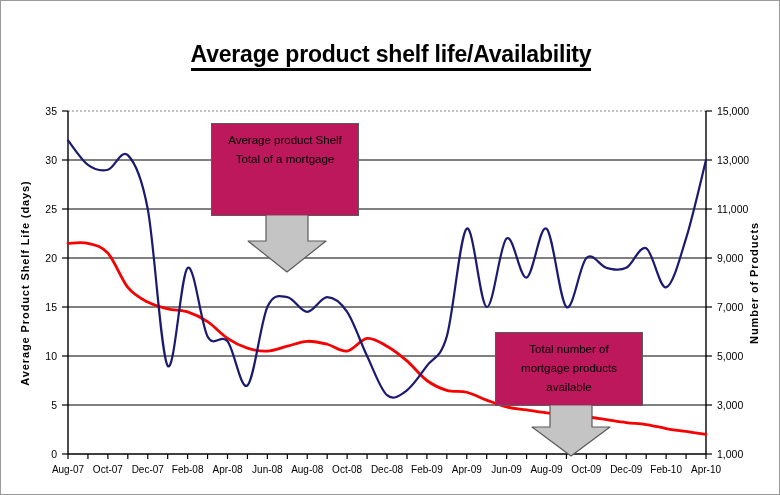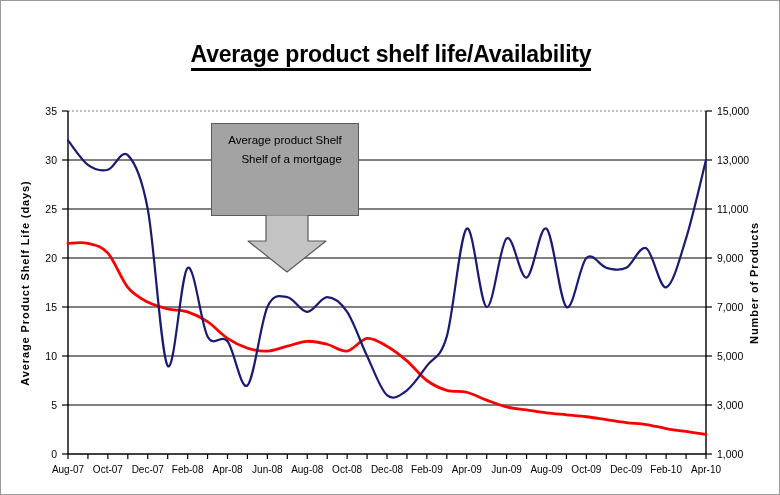--- a/index.html
+++ b/index.html
@@ -60,27 +60,27 @@
   .xtick-label {
     font-family: "Liberation Sans", sans-serif;
     font-size: 10px;
     fill: #000000;
   }
   .callout {
     position: absolute;
   }
   .callout-box {
     position: absolute;
-    background: #a3a3a3;
+    background: #be185d;
     border: 1px solid #5a5a5a;
     box-sizing: border-box;
     display: flex;
     align-items: flex-start;
     justify-content: center;
-    text-align: right;
+    text-align: center;
   }
   .callout-text {
     font-family: "Liberation Sans", sans-serif;
     font-size: 11.5px;
     line-height: 19px;
     color: #000000;
     padding: 7px 8px 0 8px;
   }
   .callout-arrow {
     position: absolute;
@@ -219,22 +219,34 @@
 
       <path id="series-products" fill="none" stroke="#f70000" stroke-width="2.8" stroke-linejoin="round" stroke-linecap="round" d="M67.00,242.30 C70.32,242.30 80.29,240.67 86.94,242.30 C93.58,243.93 100.23,244.75 106.88,252.10 C113.52,259.45 120.17,278.23 126.81,286.40 C133.46,294.57 140.10,297.51 146.75,301.10 C153.40,304.69 160.04,306.33 166.69,307.96 C173.33,309.59 179.98,308.78 186.63,310.90 C193.27,313.02 199.92,316.29 206.56,320.70 C213.21,325.11 219.85,332.95 226.50,337.36 C233.15,341.77 239.79,345.04 246.44,347.16 C253.08,349.28 259.73,350.43 266.38,350.10 C273.02,349.77 279.67,346.83 286.31,345.20 C292.96,343.57 299.60,340.63 306.25,340.30 C312.90,339.97 319.54,341.61 326.19,343.24 C332.83,344.87 339.48,351.08 346.13,350.10 C352.77,349.12 359.42,338.18 366.06,337.36 C372.71,336.54 379.35,341.44 386.00,345.20 C392.65,348.96 399.29,354.18 405.94,359.90 C412.58,365.62 419.23,374.60 425.88,379.50 C432.52,384.40 439.17,387.34 445.81,389.30 C452.46,391.26 459.10,389.63 465.75,391.26 C472.40,392.89 479.04,396.65 485.69,399.10 C492.33,401.55 498.98,404.33 505.63,405.96 C512.27,407.59 518.92,407.92 525.56,408.90 C532.21,409.88 538.85,411.02 545.50,411.84 C552.15,412.66 558.79,413.15 565.44,413.80 C572.08,414.45 578.73,414.94 585.38,415.76 C592.02,416.58 598.67,417.72 605.31,418.70 C611.96,419.68 618.60,420.82 625.25,421.64 C631.90,422.46 638.54,422.62 645.19,423.60 C651.83,424.58 658.48,426.38 665.13,427.52 C671.77,428.66 678.42,429.48 685.06,430.46 C691.71,431.44 701.68,432.91 705.00,433.40"></path>
       <path id="series-shelf" fill="none" stroke="#1a1a70" stroke-width="2.2" stroke-linejoin="round" stroke-linecap="round" d="M67.00,139.40 C70.32,143.48 80.29,159.00 86.94,163.90 C93.58,168.80 100.23,170.43 106.88,168.80 C113.52,167.17 120.17,147.57 126.81,154.10 C133.46,160.63 140.10,172.88 146.75,208.00 C153.40,243.12 160.04,355.00 166.69,364.80 C173.33,374.60 179.98,271.70 186.63,266.80 C193.27,261.90 199.92,323.15 206.56,335.40 C213.21,347.65 219.85,332.13 226.50,340.30 C233.15,348.47 239.79,390.12 246.44,384.40 C253.08,378.68 259.73,320.70 266.38,306.00 C273.02,291.30 279.67,295.38 286.31,296.20 C292.96,297.02 299.60,310.90 306.25,310.90 C312.90,310.90 319.54,296.20 326.19,296.20 C332.83,296.20 339.48,301.10 346.13,310.90 C352.77,320.70 359.42,341.12 366.06,355.00 C372.71,368.88 379.35,388.48 386.00,394.20 C392.65,399.92 399.29,394.20 405.94,389.30 C412.58,384.40 419.23,373.78 425.88,364.80 C432.52,355.82 439.17,358.27 445.81,335.40 C452.46,312.53 459.10,232.50 465.75,227.60 C472.40,222.70 479.04,304.37 485.69,306.00 C492.33,307.63 498.98,242.30 505.63,237.40 C512.27,232.50 518.92,278.23 525.56,276.60 C532.21,274.97 538.85,222.70 545.50,227.60 C552.15,232.50 558.79,301.10 565.44,306.00 C572.08,310.90 578.73,263.53 585.38,257.00 C592.02,250.47 598.67,265.17 605.31,266.80 C611.96,268.43 618.60,270.07 625.25,266.80 C631.90,263.53 638.54,243.93 645.19,247.20 C651.83,250.47 658.48,288.03 665.13,286.40 C671.77,284.77 678.42,258.63 685.06,237.40 C691.71,216.17 701.68,172.07 705.00,159.00"></path>
     </svg>
   </div>
 
   <div class="callout" style="left:210px; top:122px; width:148px; height:150px;">
     <div class="callout-box" style="left:0; top:0; width:148px; height:93px;">
       <div class="callout-text">
         <div>Average product Shelf</div>
-        <div>Shelf of a mortgage</div>
+        <div>Total of a mortgage</div>
       </div>
     </div>
     <svg class="callout-arrow" style="left:36px; top:92px;" width="80" height="58" viewBox="0 0 80 58">
       <polygon points="19,0 61,0 61,26 79,26 40,57 1,26 19,26" fill="#c4c4c4" stroke="#5a5a5a" stroke-width="1.2" stroke-linejoin="round"></polygon>
     </svg>
   </div>
 
+  <div class="callout" style="left:494px; top:331px; width:148px; height:124px;">
+    <div class="callout-box" style="left:0; top:0; width:148px; height:74px;">
+      <div class="callout-text">
+        <div>Total number of</div>
+        <div>mortgage products</div>
+        <div>available</div>
+      </div>
+    </div>
+    <svg class="callout-arrow" style="left:36px; top:73px;" width="80" height="52" viewBox="0 0 80 52">
+      <polygon points="19,0 61,0 61,22 79,22 40,51 1,22 19,22" fill="#c4c4c4" stroke="#5a5a5a" stroke-width="1.2" stroke-linejoin="round"></polygon>
+    </svg>
+  </div>
 
 </div>
 
 </body></html>

